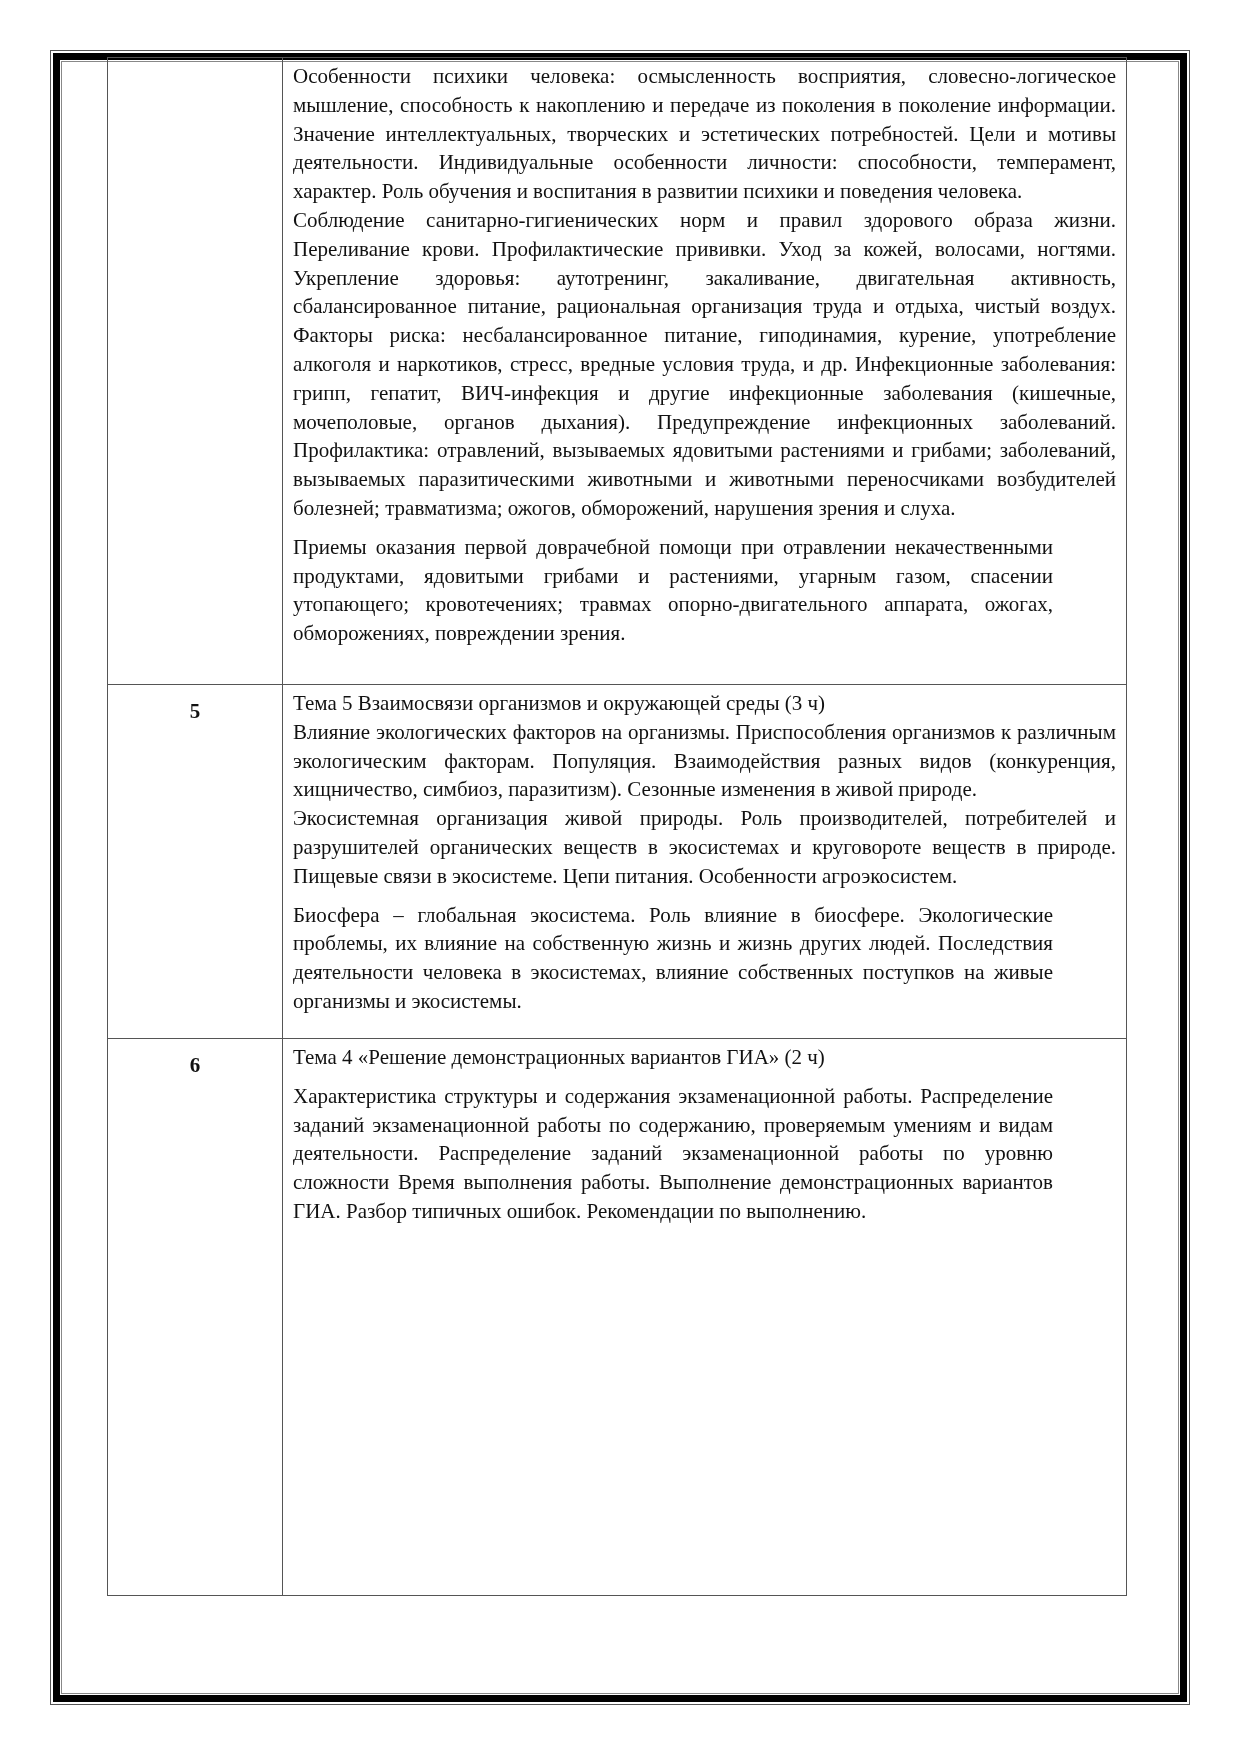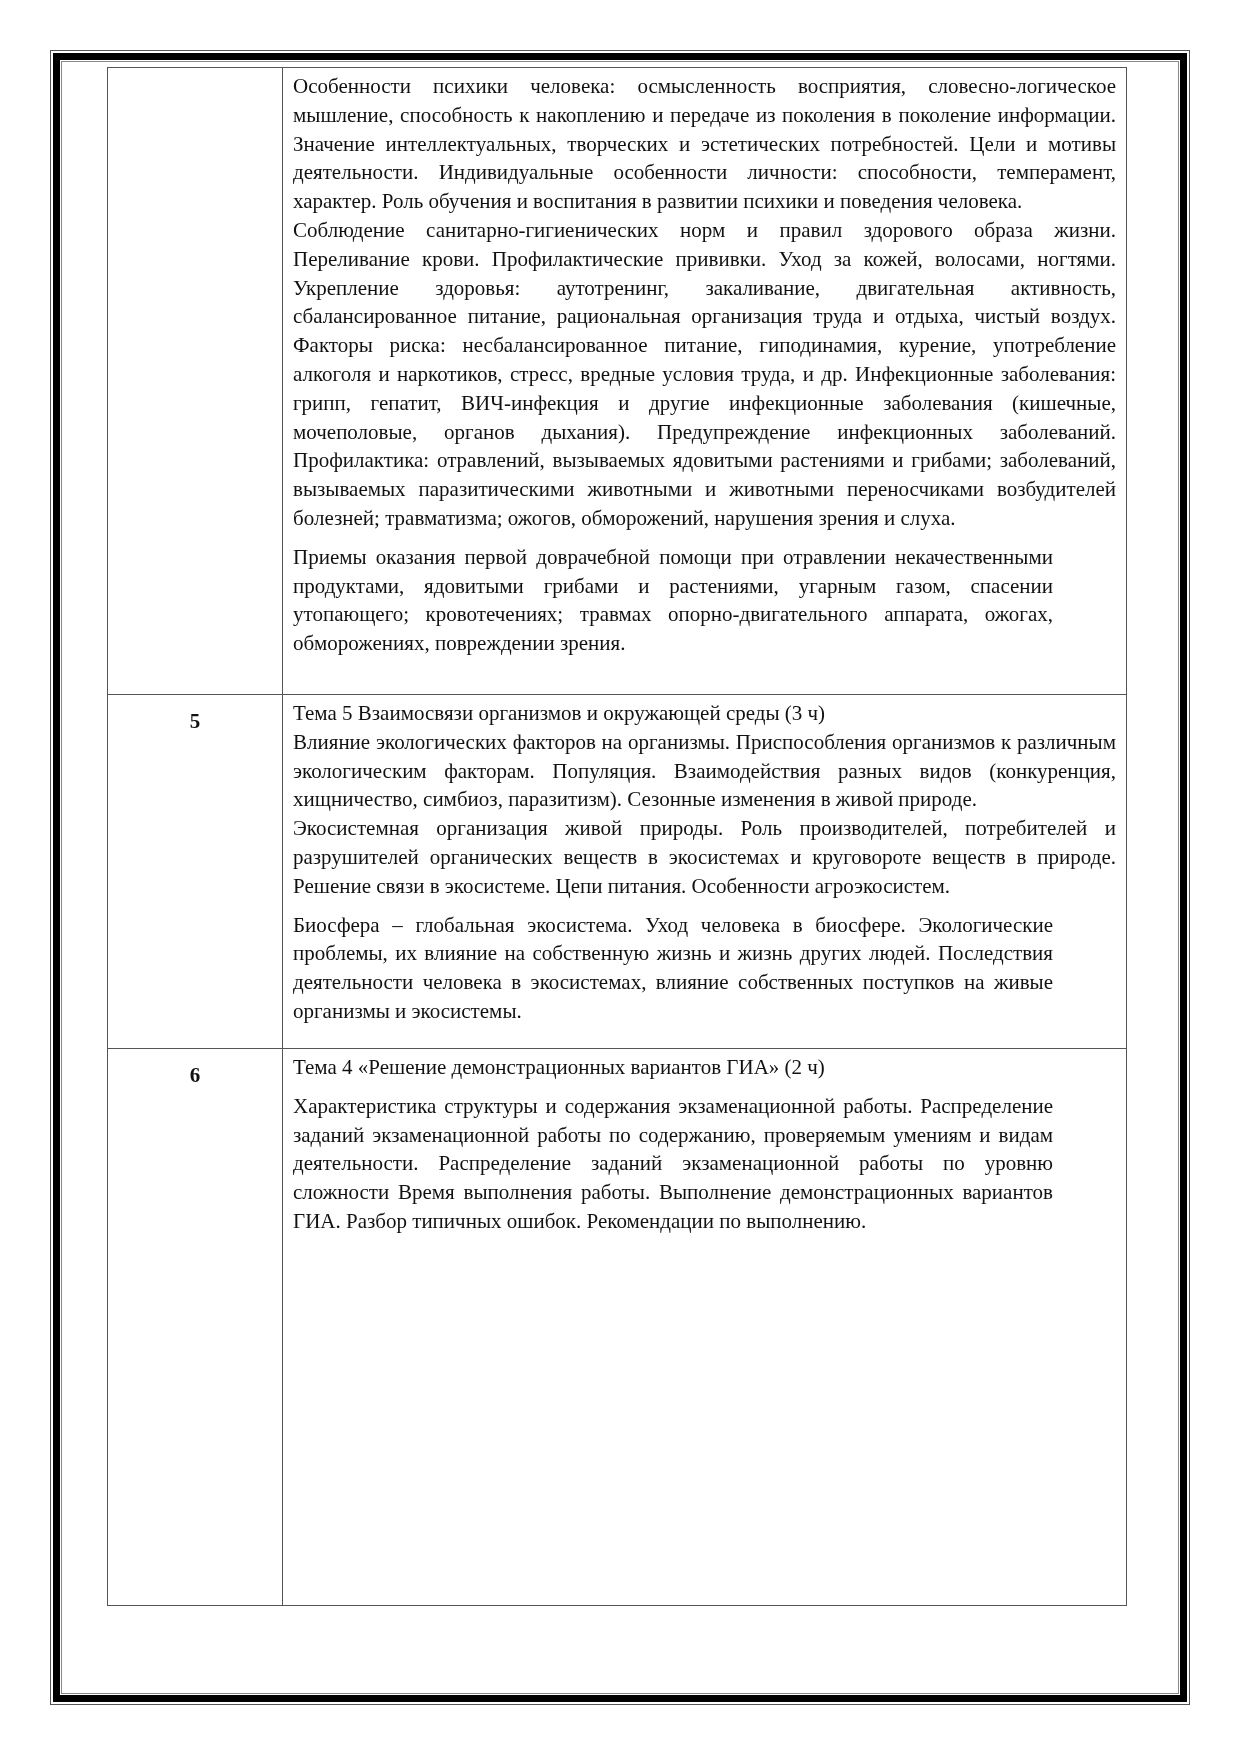--- a/index.html
+++ b/index.html
@@ -4,21 +4,21 @@
 <style>
   html, body { margin: 0; padding: 0; background: #ffffff; }
   body { width: 1240px; height: 1755px; position: relative; overflow: hidden;
          font-family: "Liberation Serif", "DejaVu Serif", serif; color: #111; }
   .frame-outer { position: absolute; left: 50px; top: 50px; width: 1140px; height: 1655px;
                  border: 1px solid #555; box-sizing: border-box; }
   .frame-thick { position: absolute; left: 53px; top: 53px; width: 1134px; height: 1649px;
                  border: 7px solid #000; box-sizing: border-box; }
   .frame-inner { position: absolute; left: 61px; top: 61px; width: 1118px; height: 1633px;
                  border: 1px solid #888; box-sizing: border-box; }
-  table.plan { position: absolute; left: 107px; top: 67px; width: 1020px; height: 1539px;
+  table.plan { position: absolute; left: 107px; top: 57px; width: 1020px; height: 1539px;
                border-collapse: collapse; table-layout: fixed; }
   table.plan td { border: 1.5px solid #555; vertical-align: top; }
   td.num { width: 172px; text-align: center; font-weight: bold; font-size: 21px; padding-top: 14px; }
   td.content { padding: 4px 10px 6px 10px; font-size: 21px; line-height: 28.8px; text-align: justify; }
   .para { margin: 0; }
   .para.gap { margin-top: 10px; }
   .para.narrow { width: 760px; }
   .topic-title { font-weight: normal; margin: 0; }
   .topic-title.gap-after { margin-bottom: 10px; }
 </style>
@@ -37,22 +37,22 @@
       <p class="para">Особенности психики человека: осмысленность восприятия, словесно-логическое мышление, способность к накоплению и передаче из поколения в поколение информации. Значение интеллектуальных, творческих и эстетических потребностей. Цели и мотивы деятельности. Индивидуальные особенности личности: способности, темперамент, характер. Роль обучения и воспитания в развитии психики и поведения человека.</p>
       <p class="para">Соблюдение санитарно-гигиенических норм и правил здорового образа жизни. Переливание крови. Профилактические прививки. Уход за кожей, волосами, ногтями. Укрепление здоровья: аутотренинг, закаливание, двигательная активность, сбалансированное питание, рациональная организация труда и отдыха, чистый воздух. Факторы риска: несбалансированное питание, гиподинамия, курение, употребление алкоголя и наркотиков, стресс, вредные условия труда, и др. Инфекционные заболевания: грипп, гепатит, ВИЧ-инфекция и другие инфекционные заболевания (кишечные, мочеполовые, органов дыхания). Предупреждение инфекционных заболеваний. Профилактика: отравлений, вызываемых ядовитыми растениями и грибами; заболеваний, вызываемых паразитическими животными и животными переносчиками возбудителей болезней; травматизма; ожогов, обморожений, нарушения зрения и слуха.</p>
       <p class="para gap narrow">Приемы оказания первой доврачебной помощи при отравлении некачественными продуктами, ядовитыми грибами и растениями, угарным газом, спасении утопающего; кровотечениях; травмах опорно-двигательного аппарата, ожогах, обморожениях, повреждении зрения.</p>
     </td>
   </tr>
   <tr style="height:354px;">
     <td class="num">5</td>
     <td class="content">
       <p class="topic-title">Тема 5 Взаимосвязи организмов и окружающей среды (3 ч)</p>
       <p class="para">Влияние экологических факторов на организмы. Приспособления организмов к различным экологическим факторам. Популяция. Взаимодействия разных видов (конкуренция, хищничество, симбиоз, паразитизм). Сезонные изменения в живой природе.</p>
-      <p class="para">Экосистемная организация живой природы. Роль производителей, потребителей и разрушителей органических веществ в экосистемах и круговороте веществ в природе. Решение связи в экосистеме. Цепи питания. Особенности агроэкосистем.</p>
-      <p class="para gap narrow">Биосфера – глобальная экосистема. Уход человека в биосфере. Экологические проблемы, их влияние на собственную жизнь и жизнь других людей. Последствия деятельности человека в экосистемах, влияние собственных поступков на живые организмы и экосистемы.</p>
+      <p class="para">Экосистемная организация живой природы. Роль производителей, потребителей и разрушителей органических веществ в экосистемах и круговороте веществ в природе. Пищевые связи в экосистеме. Цепи питания. Особенности агроэкосистем.</p>
+      <p class="para gap narrow">Биосфера – глобальная экосистема. Роль влияние в биосфере. Экологические проблемы, их влияние на собственную жизнь и жизнь других людей. Последствия деятельности человека в экосистемах, влияние собственных поступков на живые организмы и экосистемы.</p>
     </td>
   </tr>
   <tr>
     <td class="num">6</td>
     <td class="content">
       <p class="topic-title gap-after">Тема 4 «Решение демонстрационных вариантов ГИА» (2 ч)</p>
       <p class="para narrow">Характеристика структуры и содержания экзаменационной работы. Распределение заданий экзаменационной работы по содержанию, проверяемым умениям и видам деятельности. Распределение заданий экзаменационной работы по уровню сложности  Время выполнения работы. Выполнение демонстрационных вариантов ГИА. Разбор типичных ошибок. Рекомендации по выполнению.</p>
     </td>
   </tr>
 </tbody>

